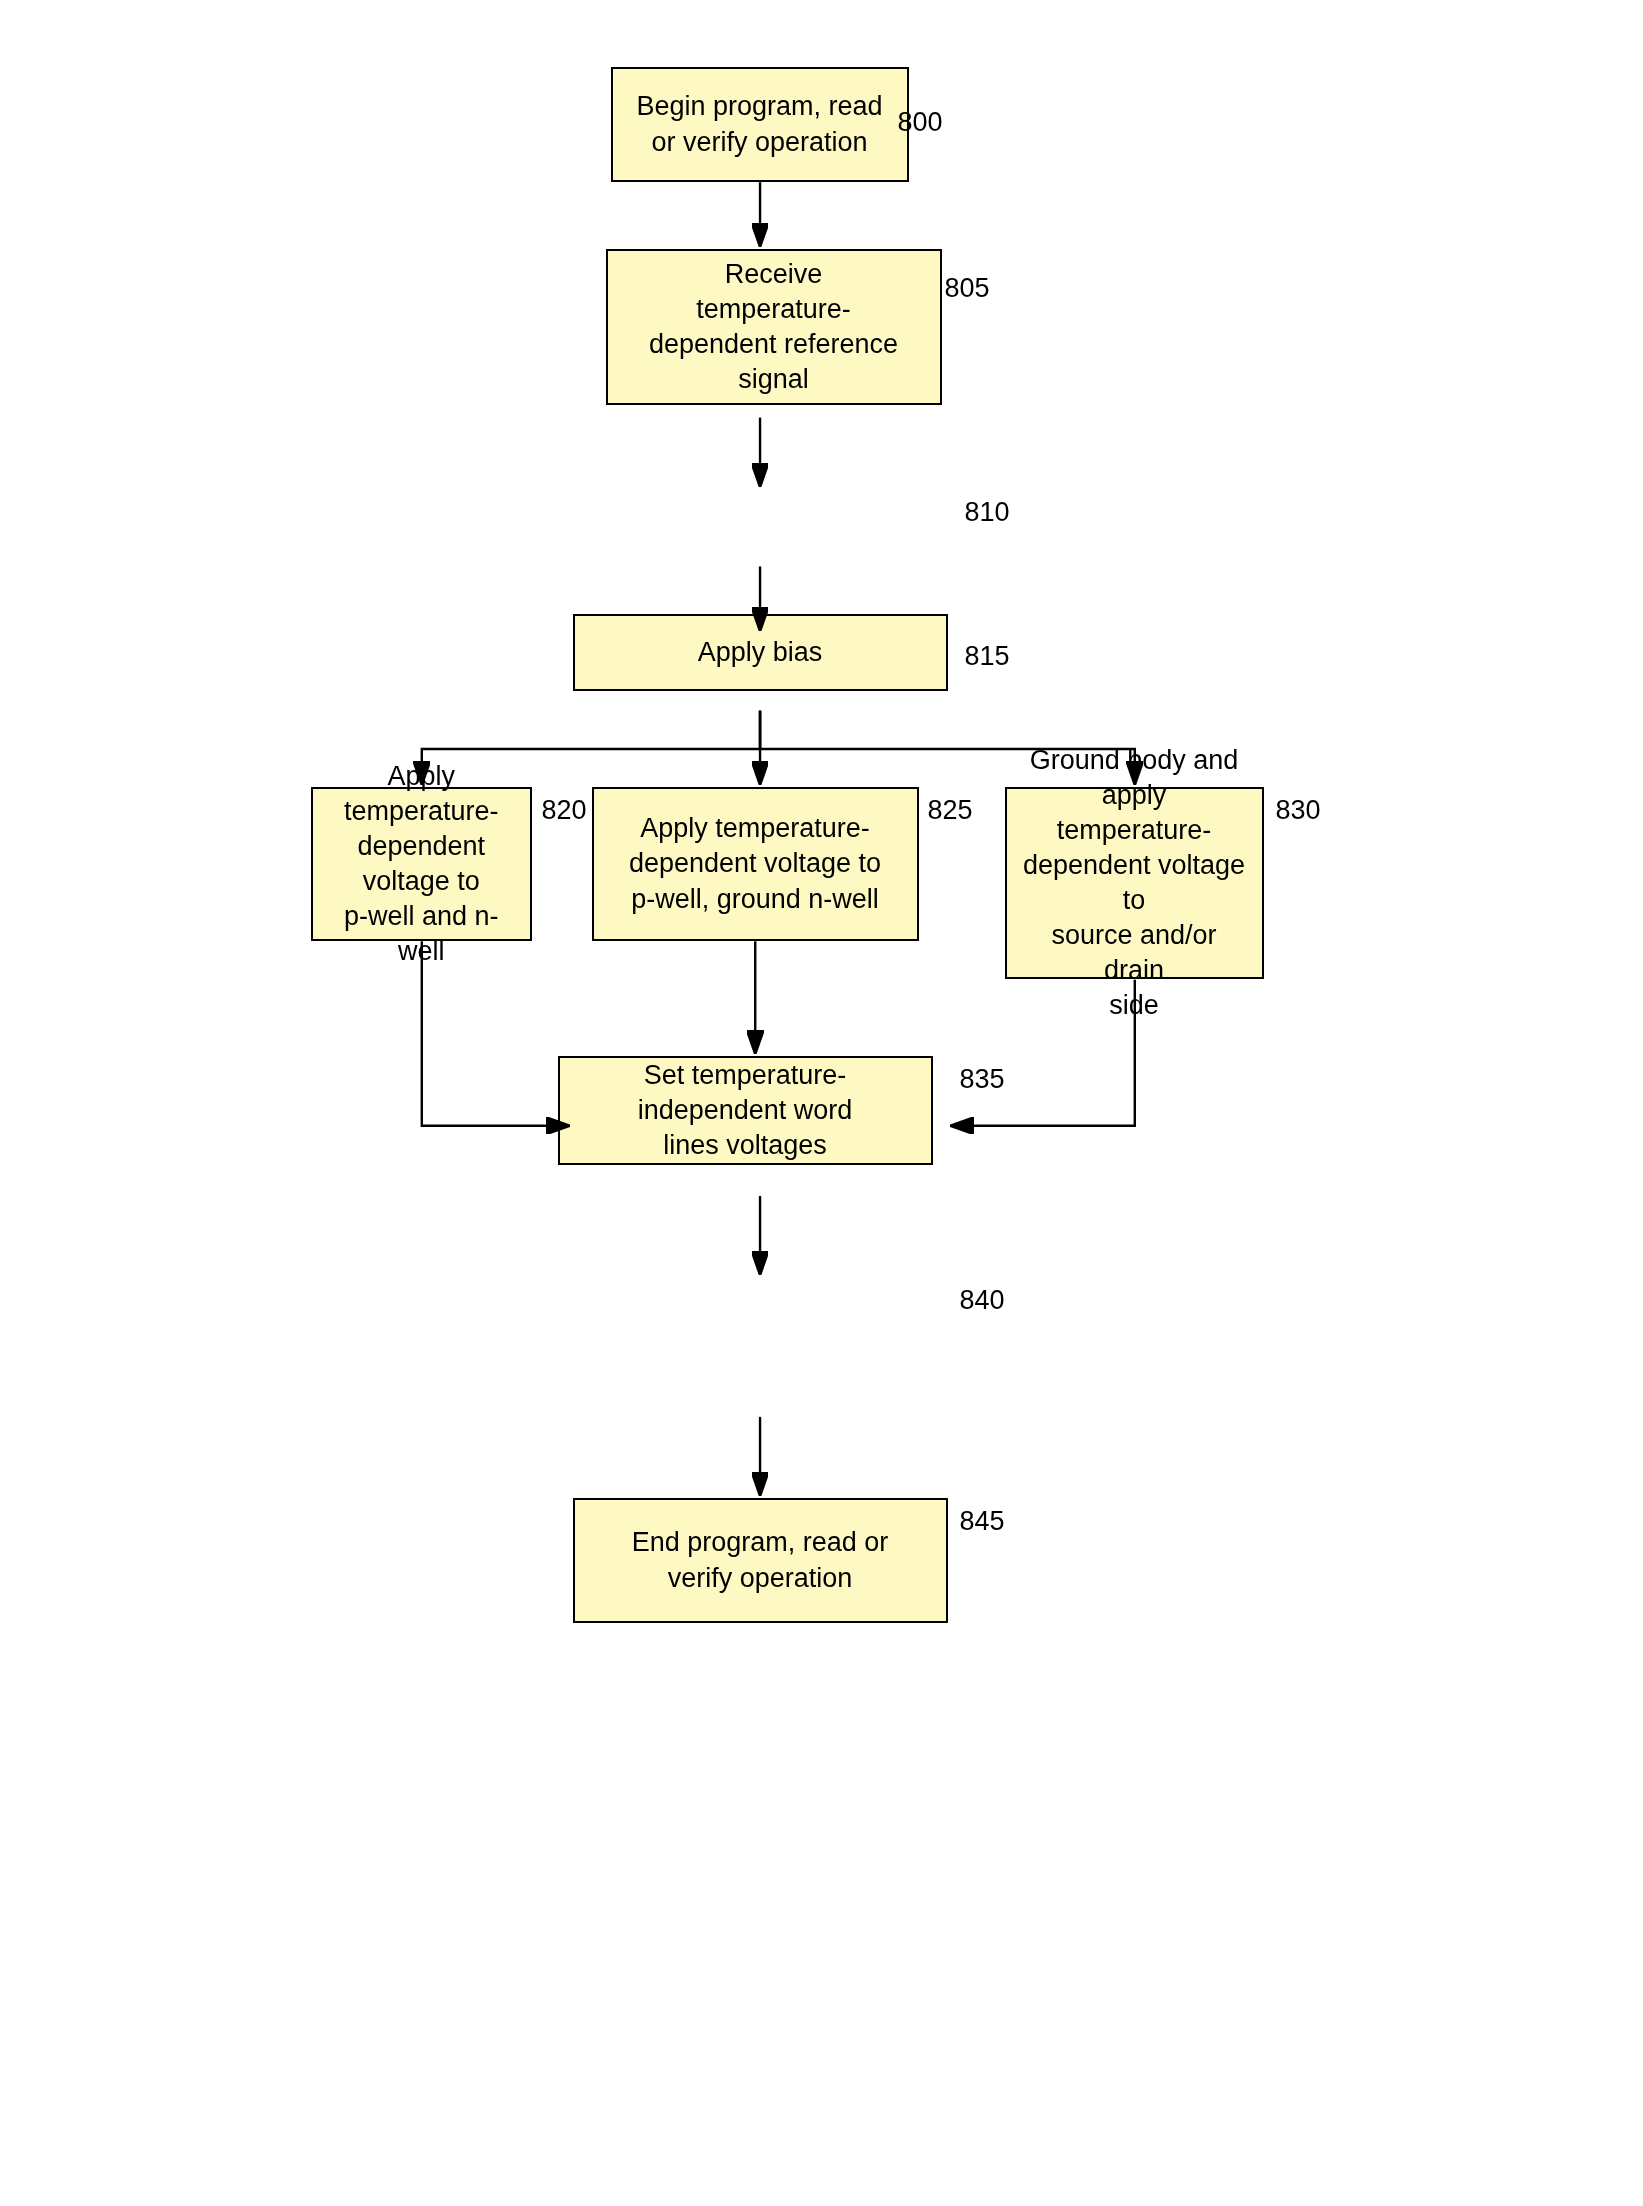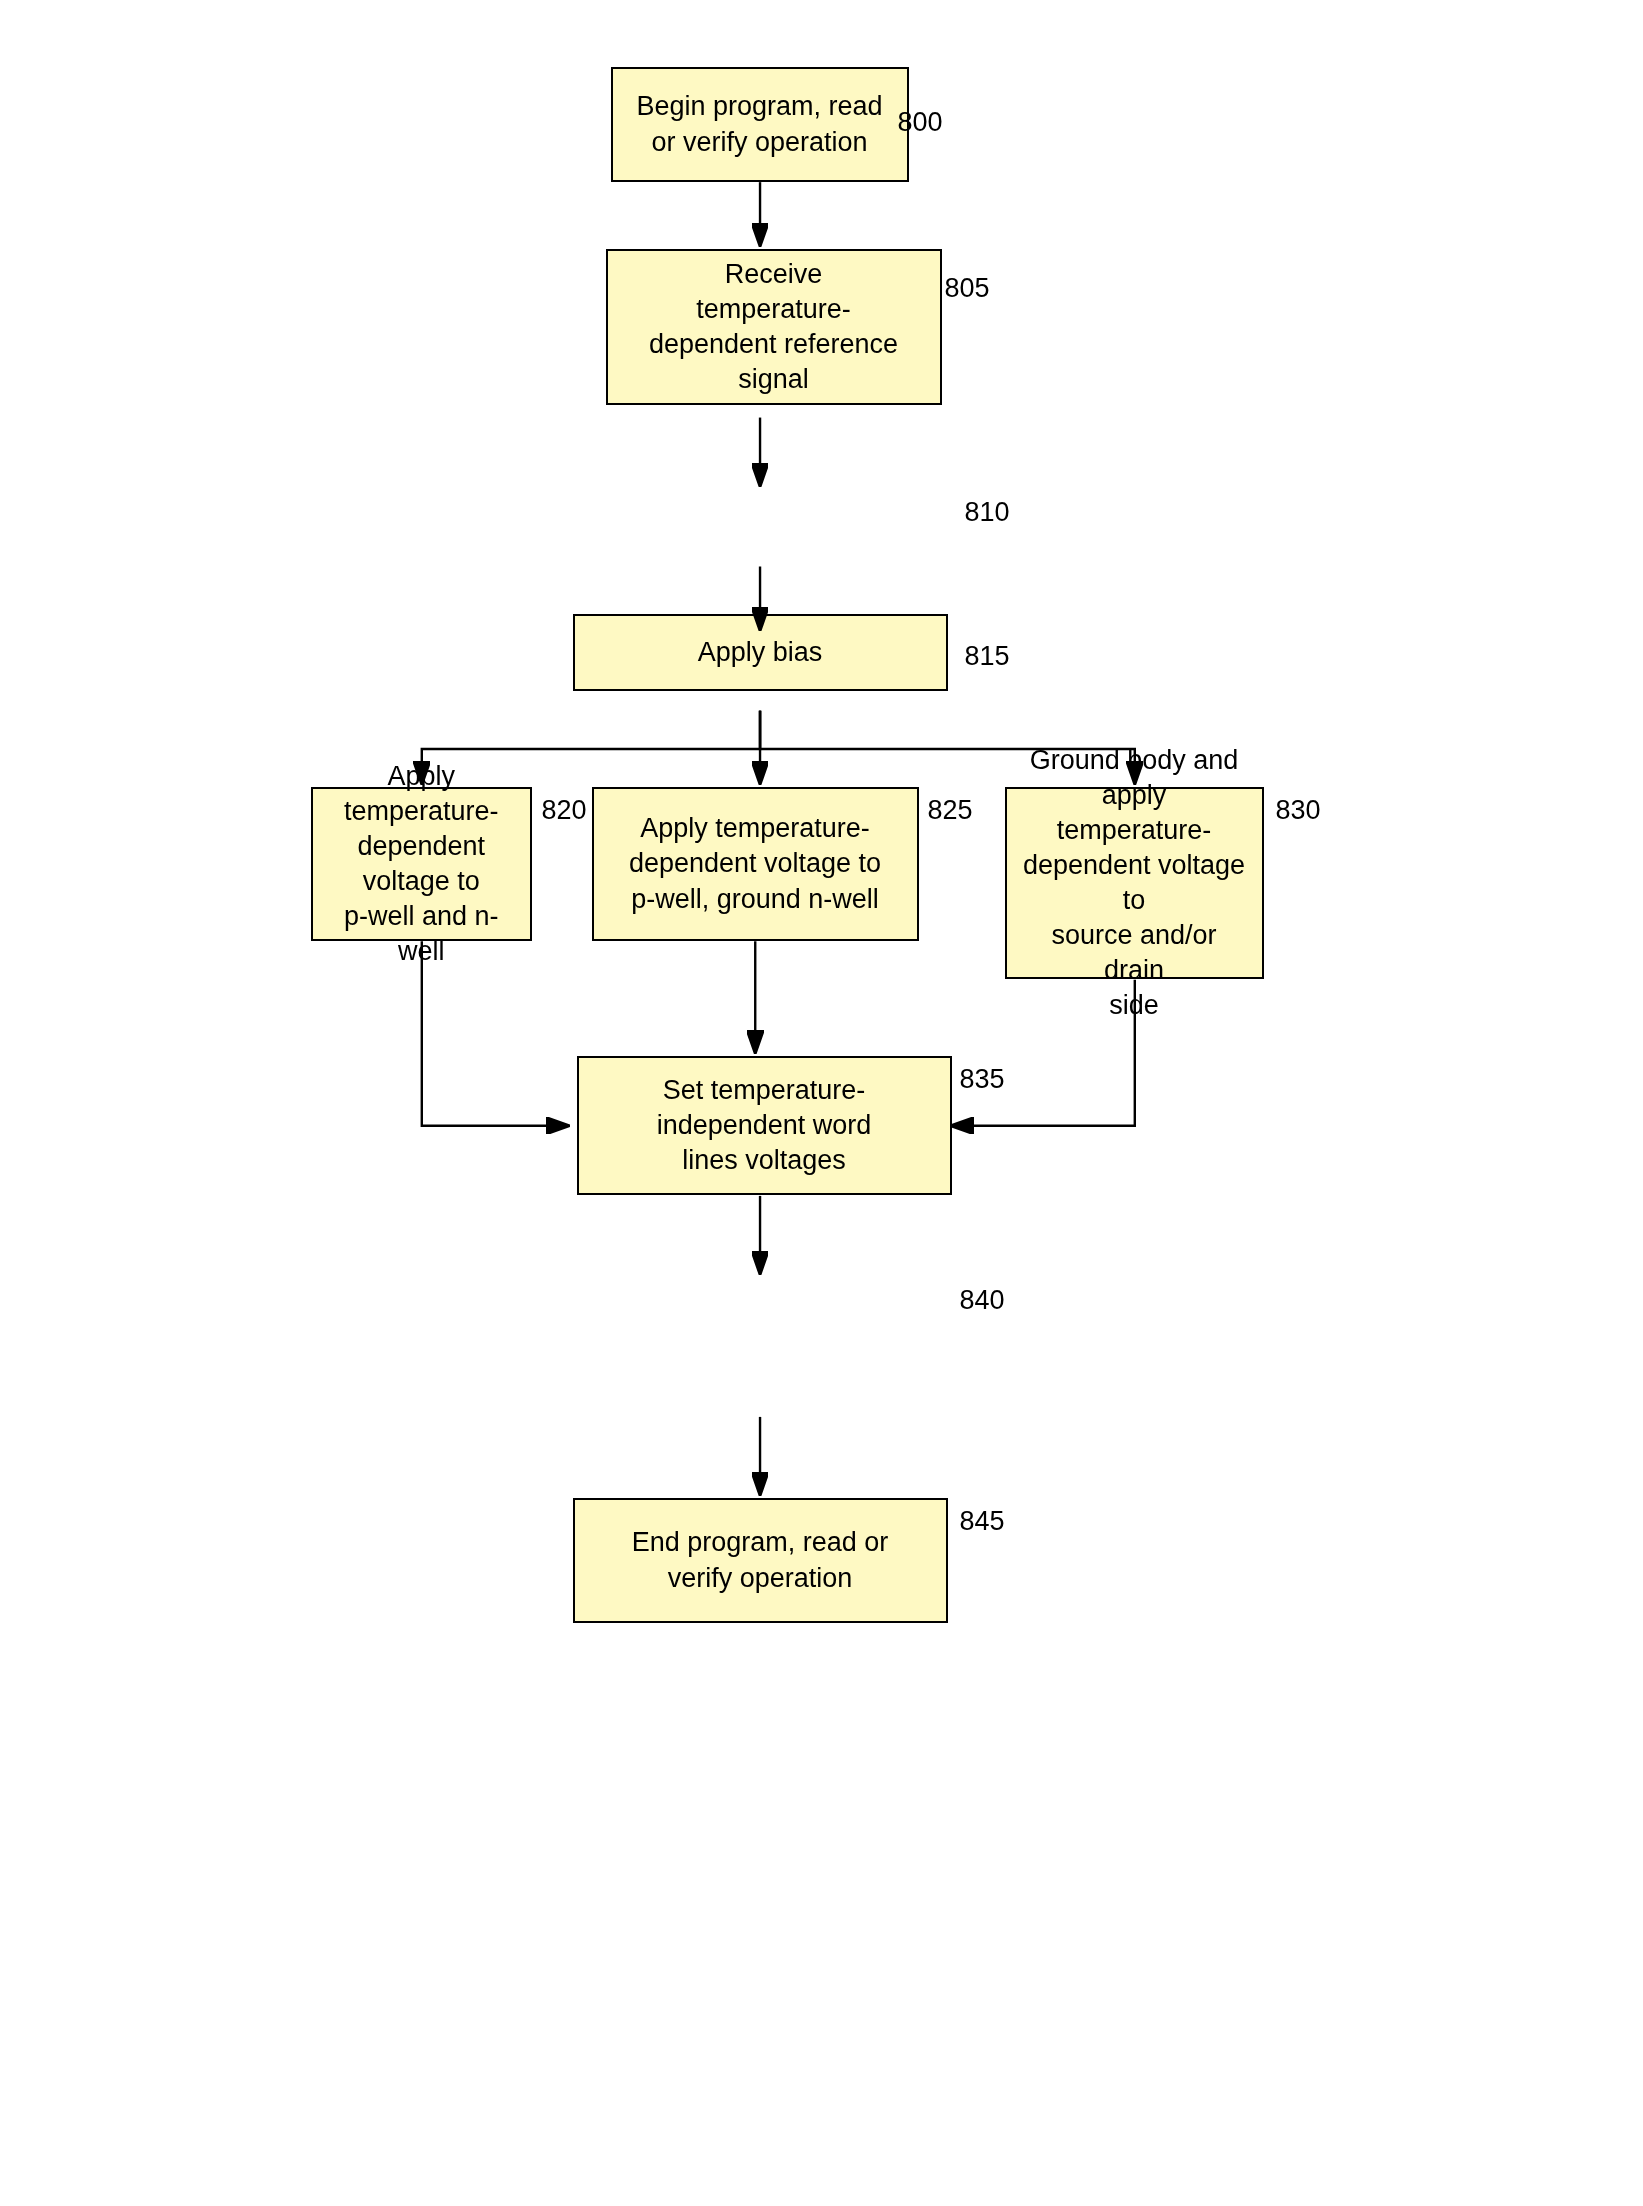--- a/index.html
+++ b/index.html
@@ -93,21 +93,21 @@
   <div class="box" style="left:298px; top:749px; width:327px; height:154px;">
     <span>Apply temperature-<br>dependent voltage to<br>p-well, ground n-well</span>
   </div>
   <div class="label" style="left:634px; top:757px;">825</div>
 
   <div class="box" style="left:711px; top:749px; width:259px; height:192px;">
     <span>Ground body and<br>apply temperature-<br>dependent voltage to<br>source and/or drain<br>side</span>
   </div>
   <div class="label" style="left:982px; top:757px;">830</div>
 
-  <div class="box" style="left:283px; top:1018px; width:375px; height:139px;">
+  <div class="box" style="left:264px; top:1018px; width:375px; height:109px;">
     <span>Set temperature-<br>independent word<br>lines voltages</span>
   </div>
   <div class="label" style="left:666px; top:1026px;">835</div>
 
   <div class="label" style="left:666px; top:1247px;">840</div>
 
   <div class="box" style="left:279px; top:1460px; width:375px; height:125px;">
     <span>End program, read or<br>verify operation</span>
   </div>
   <div class="label" style="left:666px; top:1468px;">845</div>

